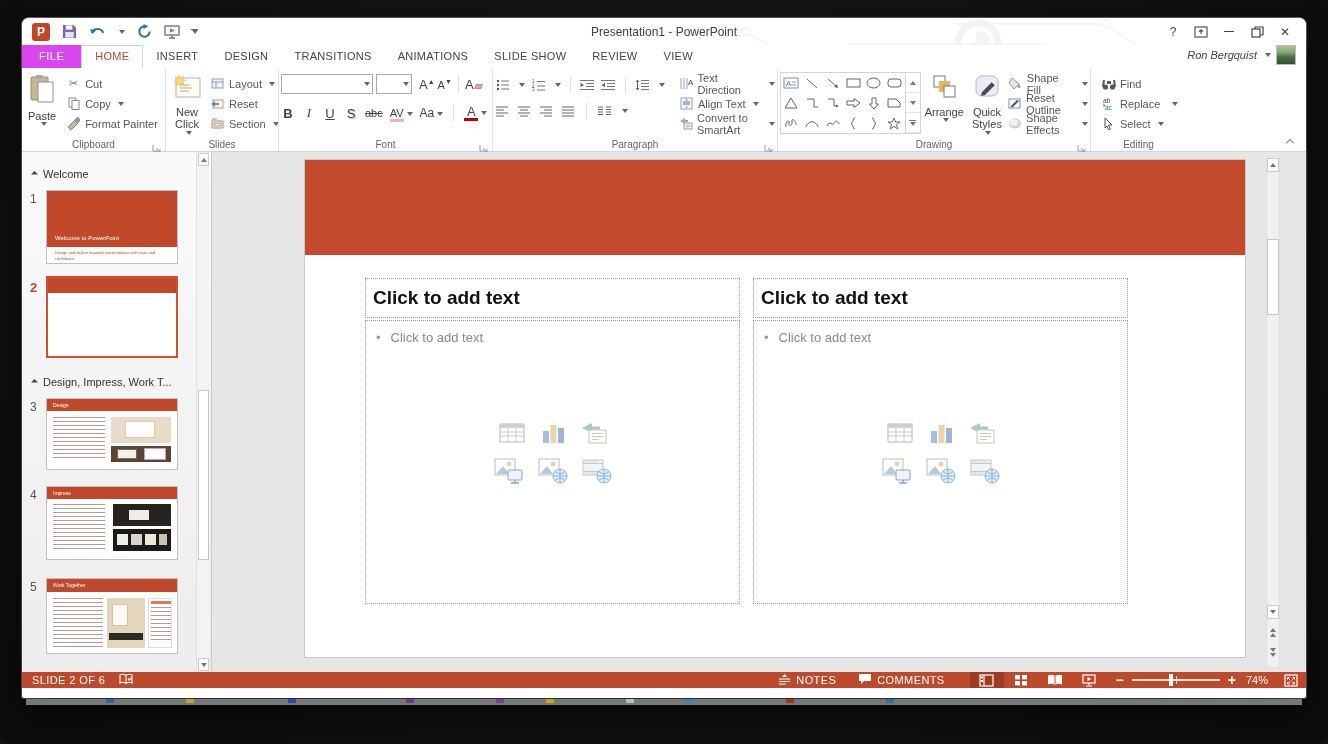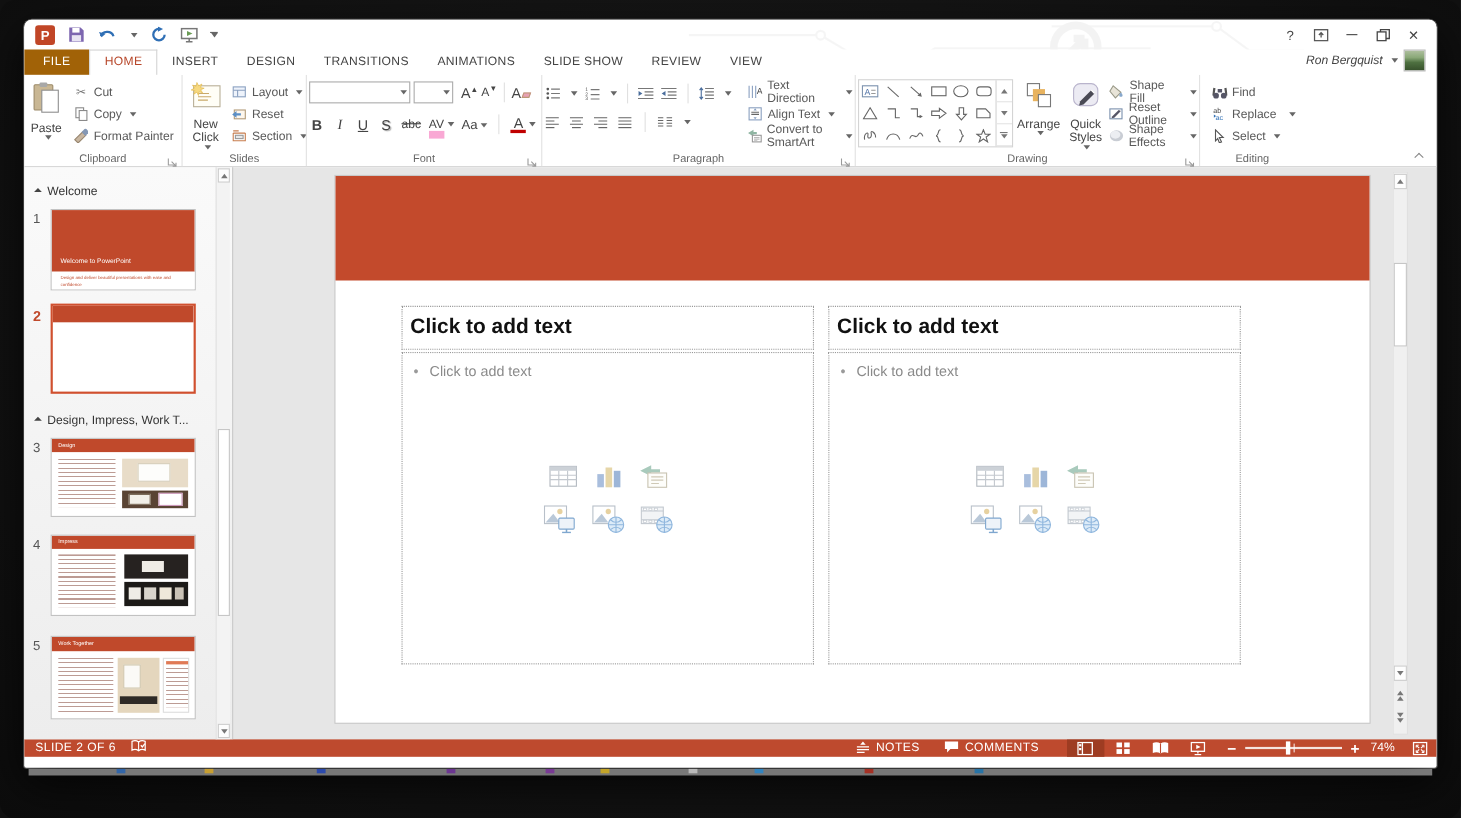--- a/index.html
+++ b/index.html
@@ -22,21 +22,21 @@
     font-size:12px; display:flex; align-items:center; justify-content:center; }
   .title-text { position:absolute; left:0; right:0; text-align:center; font-size:12px; color:#444; z-index:1; }
   .win-controls { margin-left:auto; display:flex; align-items:center; gap:2px; padding-right:8px; z-index:2; }
   .win-controls .wbtn { width:26px; height:20px; display:flex; align-items:center; justify-content:center;
     color:#444; font-size:12px; }
   .dd-caret { display:inline-block; width:0; height:0; border-left:3px solid transparent;
     border-right:3px solid transparent; border-top:4px solid #666; margin-left:3px; vertical-align:middle; }
 
   
   .tabrow { position:relative; height:23px; background:#fff; display:flex; align-items:flex-end; z-index:2; }
-  .tab-file { background:#a16207; color:#fff; font-size:11px; padding:5px 17px 6px; letter-spacing:.5px; }
+  .tab-file { background:#d946ef; color:#fff; font-size:11px; padding:5px 17px 6px; letter-spacing:.5px; }
   .tab { font-size:11px; color:#444; padding:5px 13px 6px; letter-spacing:.3px; }
   .tab.active { color:#B7472A; background:#fff; border:1px solid #d4d4d4; border-bottom:none; padding:4px 13px 6px; }
   .user-area { margin-left:auto; display:flex; align-items:center; gap:5px; padding-right:10px; padding-bottom:3px; }
   .user-name { font-size:11px; color:#444;font-style:italic; }
   .avatar { width:20px; height:20px; border:1px solid #bbb;
     background:linear-gradient(180deg,#aebf9e 0%,#8aa878 35%,#4e7040 60%,#37512c 100%); }
 
   
   .ribbon { position:relative; height:84px; background:#fff; border-bottom:1px solid #d4d4d4; display:flex; }
   .rgroup { position:relative; height:100%; padding:4px 2px 14px; display:flex; align-items:flex-start; }
@@ -173,20 +173,21 @@
               <rect x="1" y="1" width="14" height="9" fill="none" stroke="#777" stroke-width="1.4"></rect>
               <path d="M6 3.2 l5 2.3 -5 2.3 Z" fill="#6a9c55"></path>
               <path d="M8 10 v3 M5 13 h6" stroke="#777" stroke-width="1.4"></path>
             </svg>
       </span>
       <span style="display:flex;flex-direction:column;align-items:center;">
         <span style="width:7px;height:1px;background:#666;"></span>
         <span class="dd-caret" style="margin-left:0;"></span>
       </span>
     </div>
+    <div class="title-text">Presentation1 - PowerPoint</div>
     <div class="win-controls">
       <span class="wbtn">?</span>
       <span class="wbtn">
         <svg width="14" height="12" viewBox="0 0 14 12">
               <rect x="1" y="1" width="12" height="10" fill="none" stroke="#555" stroke-width="1.2"></rect>
               <path d="M7 8 V4 M5 5.8 L7 3.8 L9 5.8" fill="none" stroke="#555" stroke-width="1.2"></path>
             </svg>
       </span>
       <span class="wbtn">
             <span style="width:10px;height:1.5px;background:#444;display:block;"></span>
@@ -327,21 +328,21 @@
         <span class="fbtn" style="font-size:11px;"><span>A</span><sup style="font-size:7px;">▼</sup></span>
         <span class="vsep"></span>
         <span class="fbtn"><span>A</span><span style="display:inline-block;width:7px;height:5px;background:#e8a0b4;border:1px solid #b97;transform:skewX(-20deg);margin-left:1px;"></span></span>
       </div>
       <div class="fontrow" style="margin-top:5px; gap:7px;">
         <span class="fbtn" style="font-weight:bold;">B</span>
         <span class="fbtn" style="font-style:italic;font-family:'Liberation Serif',serif;">I</span>
         <span class="fbtn" style="text-decoration:underline;">U</span>
         <span class="fbtn" style="text-shadow:1px 1px 1px #aaa;">S</span>
         <span class="fbtn" style="font-size:11px;text-decoration:line-through;">abc</span>
-        <span class="fbtn" style="font-size:11px;"><span style="border-bottom:7px solid #f9a8d4;">AV</span><span class="dd-caret"></span></span>
+        <span class="fbtn" style="font-size:11px;"><span style="border-bottom:3px solid #f9a8d4;">AV</span><span class="dd-caret"></span></span>
         <span class="fbtn" style="font-size:12px;"><span>Aa</span><span class="dd-caret"></span></span>
         <span class="vsep"></span>
         <span class="fbtn" style="border-bottom:3px solid #c00000;line-height:1;">A</span>
         <span class="dd-caret" style="margin-left:-4px;"></span>
       </div>
       <div class="glabel">Font</div>
       <span class="launcher">
         <svg width="9" height="9" viewBox="0 0 9 9">
               <path d="M1 1 v6 h6" fill="none" stroke="#9a9a9a"></path>
               <path d="M4 4 l4 4 M8 5 v3 h-3" fill="none" stroke="#9a9a9a"></path>

